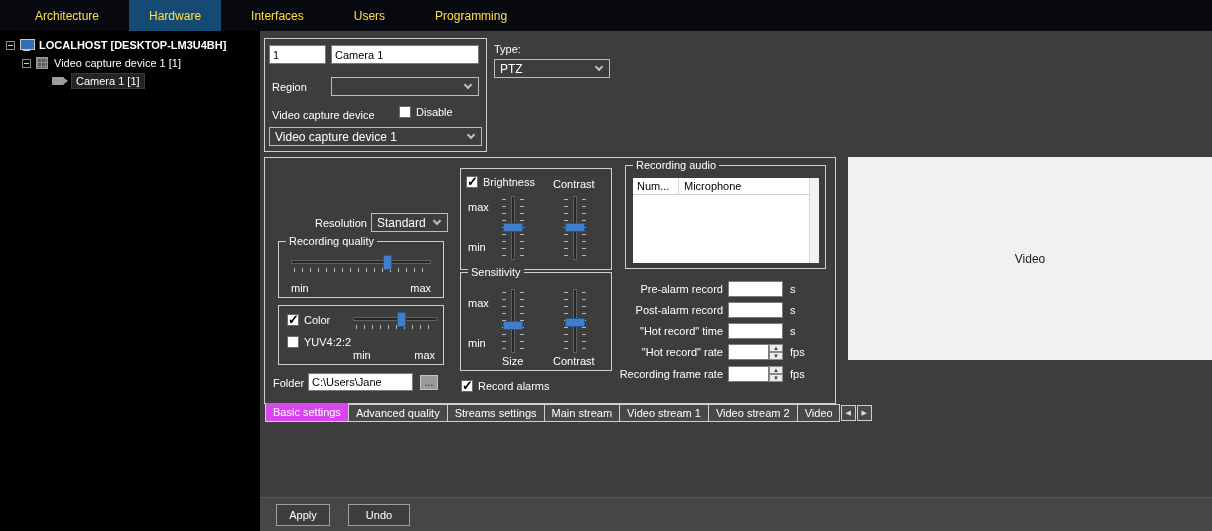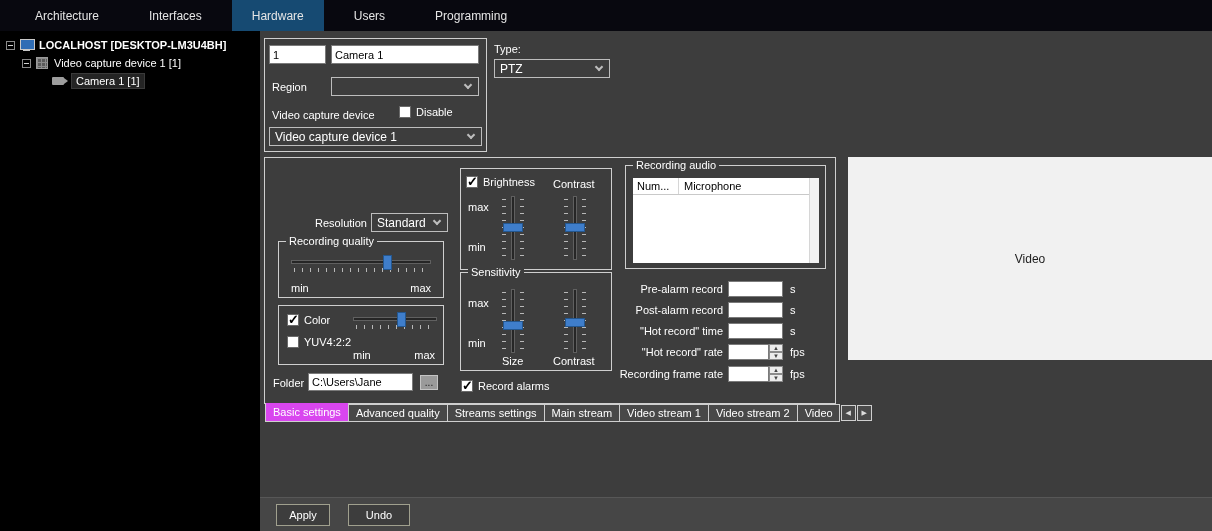--- a/index.html
+++ b/index.html
@@ -2,21 +2,21 @@
 <html><head>
 <meta charset="utf-8">
 <style>
   * { margin:0; padding:0; box-sizing:border-box; }
   html,body { background:#222; }
   #screen { position:relative; width:1212px; height:531px; background:#3d3d3d; overflow:hidden;
             font-family:"Liberation Sans", sans-serif; font-size:11px; color:#fff; }
 
   
   .topbar { position:absolute; left:0; top:0; width:1212px; height:31px; background:#08080f; display:flex; }
-  .nav-tab { display:flex; align-items:center; padding:0 20px; color:#e5e5e5; font-size:12px; cursor:default; }
+  .nav-tab { display:flex; align-items:center; padding:0 20px; color:#fde047; font-size:12px; cursor:default; }
   .nav-tab.active { background:#164a72; }
 
   
   .sidebar { position:absolute; left:0; top:31px; width:260px; height:500px; background:#000; }
   .tree-row { position:absolute; display:flex; align-items:center; white-space:nowrap; height:16px; }
   .expander { width:9px; height:9px; border:1px solid #8a8a8a; background:#000; position:relative; margin-right:5px; flex:none; }
   .expander::after { content:""; position:absolute; left:1px; right:1px; top:3px; height:1px; background:#d0d0d0; }
   .computer-icon { width:13px; height:12px; position:relative; margin-right:6px; flex:none; }
   .computer-icon::before { content:""; position:absolute; left:0; top:0; width:13px; height:9px; border:1px solid #c8c8c8; background:#2f6db5; }
   .computer-icon::after { content:""; position:absolute; left:3px; top:10px; width:7px; height:2px; background:#c8c8c8; }
@@ -83,22 +83,22 @@
   .footer { position:absolute; left:260px; top:497px; width:952px; height:34px; background:#464646; border-top:1px solid #575757; }
   .btn { position:absolute; top:6px; height:22px; background:#3d3d3d; border:1px solid #a0a08e; color:#fff; display:flex; align-items:center; justify-content:center; font-size:11px; }
 </style>
 </head>
 <body>
 
 <div id="screen">
 
   <div class="topbar">
     <div class="nav-tab" style="margin-left:15px">Architecture</div>
+    <div class="nav-tab active" style="margin-left:10px">Hardware</div>
     <div class="nav-tab" style="margin-left:10px">Interfaces</div>
-    <div class="nav-tab active" style="margin-left:10px">Hardware</div>
     <div class="nav-tab" style="margin-left:10px">Users</div>
     <div class="nav-tab" style="margin-left:10px">Programming</div>
   </div>
 
   <div class="sidebar">
     <div class="tree-row" style="left:6px; top:6px;">
       <span class="expander"></span>
       <span class="computer-icon"></span>
       <span class="tree-label" style="font-weight:bold;">LOCALHOST [DESKTOP-LM3U4BH]</span>
     </div>

